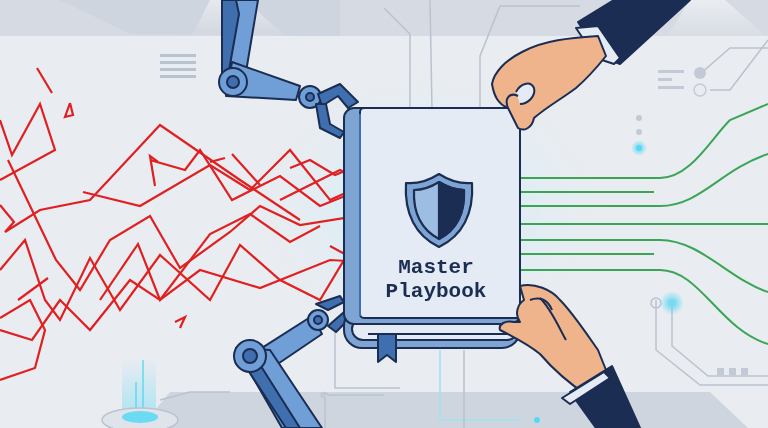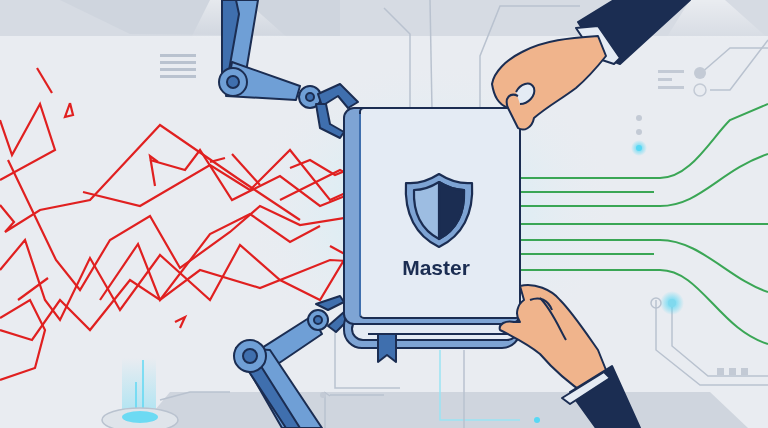--- a/index.html
+++ b/index.html
@@ -1,19 +1,19 @@
 <!DOCTYPE html>
 <html><head>
 <meta charset="utf-8">
 <style>
   html, body { margin: 0; padding: 0; }
   body { width: 768px; height: 428px; overflow: hidden; background: #e9ecf1; font-family: "Liberation Sans", sans-serif; }
   .scene { position: relative; width: 768px; height: 428px; overflow: hidden; }
   .scene svg { position: absolute; left: 0; top: 0; }
-  .title-overlay { position: absolute; left: 350px; top: 256px; width: 172px; text-align: center; color: #1b2d52; font-weight: bold; font-size: 21px; line-height: 24px; font-family: Liberation Sans, sans-serif; }
+  .title-overlay { position: absolute; left: 350px; top: 256px; width: 172px; text-align: center; color: #1b2d52; font-weight: bold; font-size: 21px; line-height: 24px; font-family: Liberation Mono, monospace; }
 </style>
 </head>
 <body>
 
 <div class="scene">
 <svg width="768" height="428" viewBox="0 0 768 428" xmlns="http://www.w3.org/2000/svg">
   <defs>
     <radialGradient id="glowG" cx="50%" cy="50%" r="50%">
       <stop offset="0%" stop-color="#bff1fb" stop-opacity="0.9"></stop>
       <stop offset="100%" stop-color="#e9ecf1" stop-opacity="0"></stop>
@@ -176,14 +176,15 @@
     <path d="M520,286 C534,282 552,290 560,300 C572,312 584,330 598,350 L610,380 L588,396 C570,384 552,368 540,354 C528,344 512,336 500,330 C498,324 506,320 514,322 L520,322 C514,314 518,304 524,300 Z" fill="#f0b48c"></path>
     <path d="M530,300 C540,296 548,300 552,310" fill="none"></path>
     <path d="M540,298 C552,310 560,330 566,340" fill="none"></path>
     <polygon points="570,392 612,366 640,428 596,428" fill="#1b2d52"></polygon>
     <polygon points="562,398 604,372 610,378 570,404" fill="#e4ebf4"></polygon>
   </g>
 </svg>
 
 <div class="title-overlay">
   <div>Master</div>
+  <div>Playbook</div>
 </div>
 </div>
 
 </body></html>

